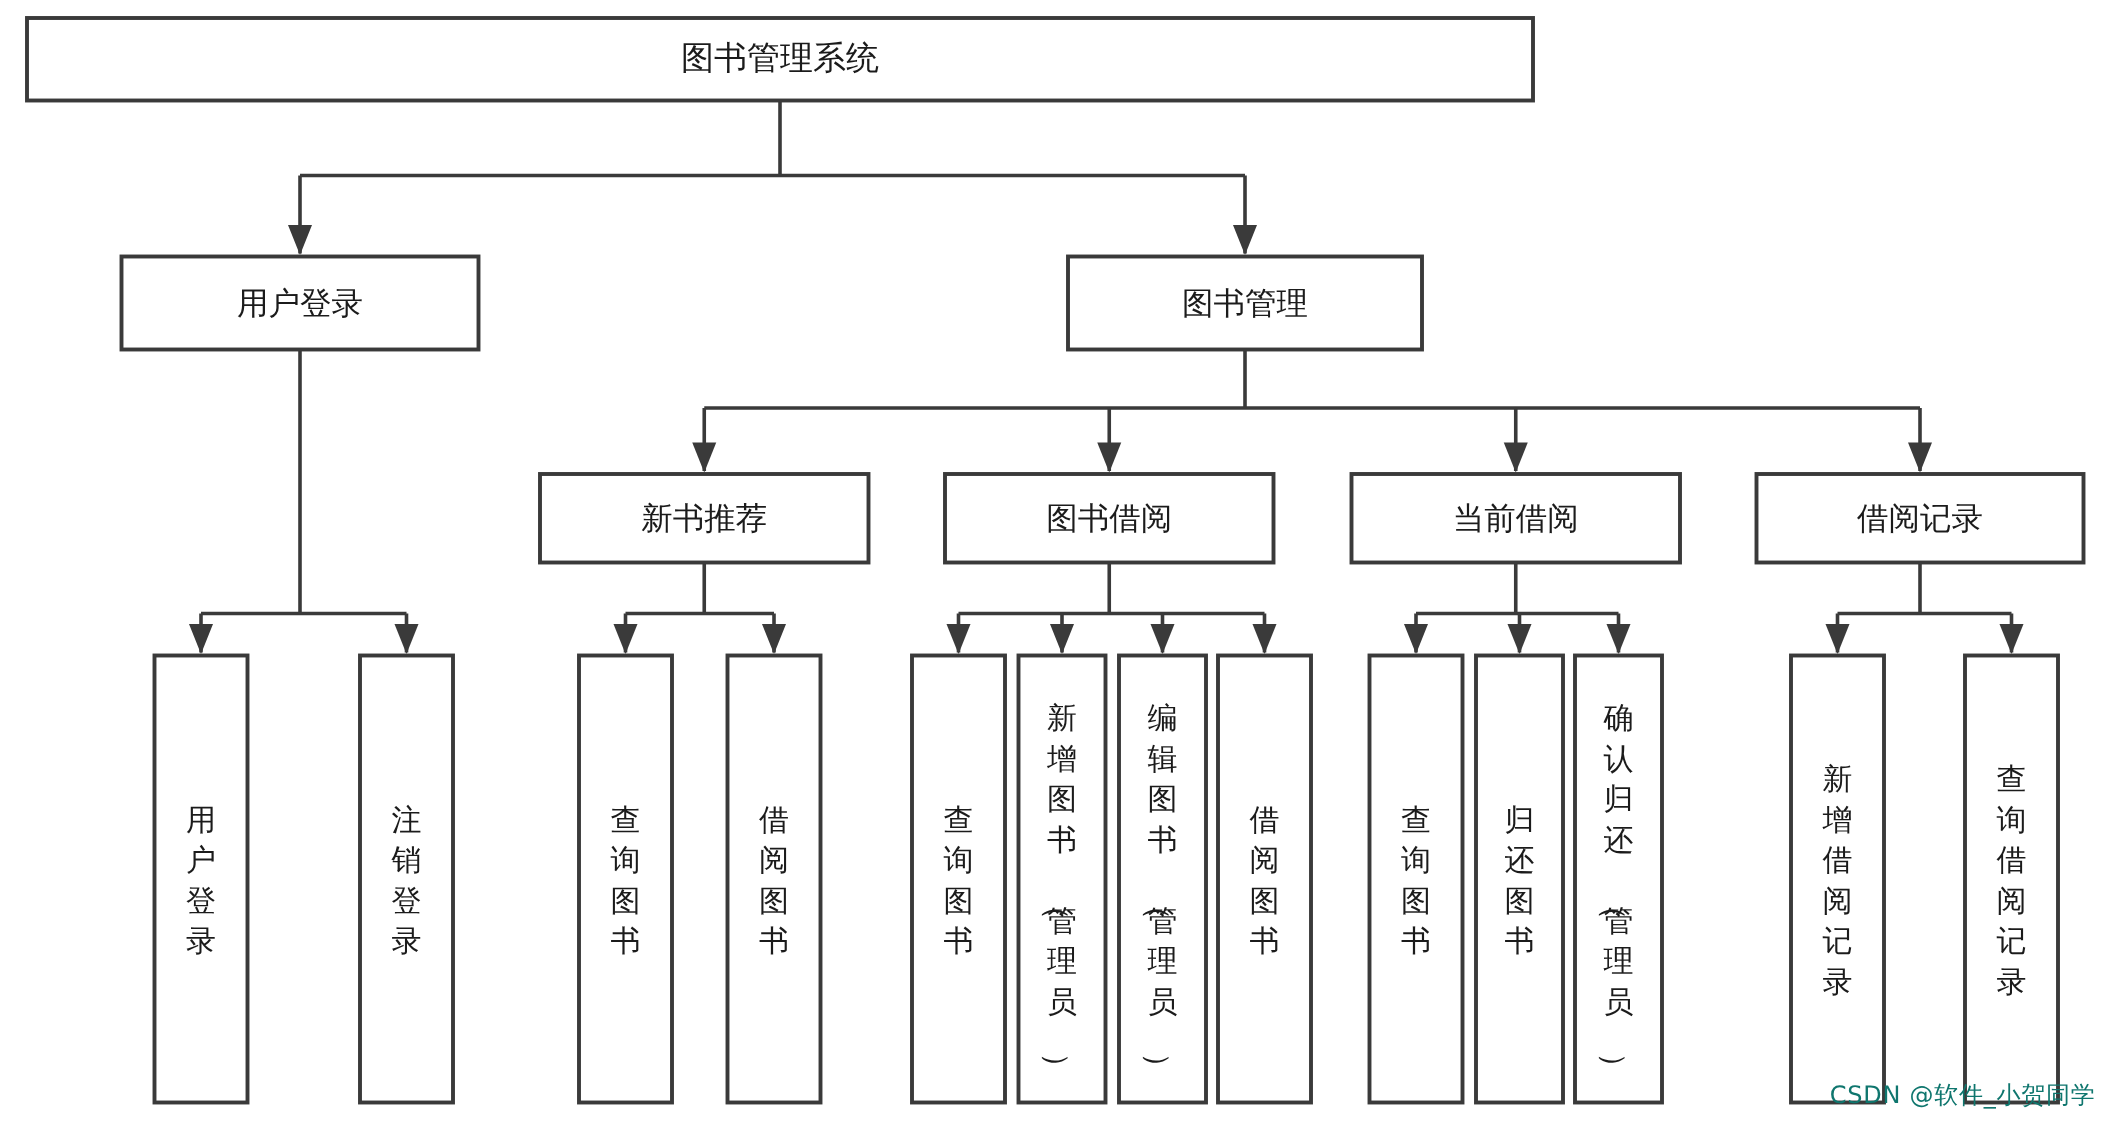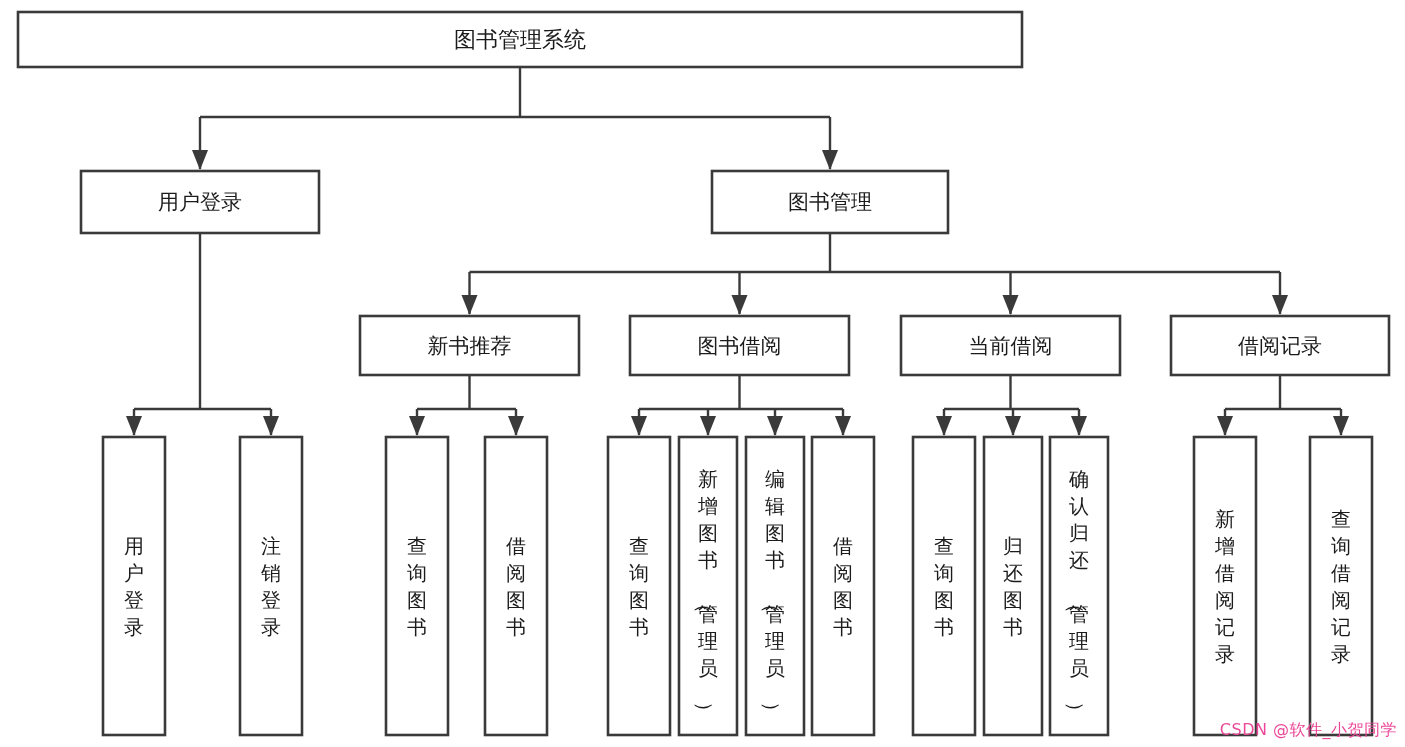--- a/index.html
+++ b/index.html
@@ -61,21 +61,21 @@
     font-family: "DejaVu Sans", "Liberation Sans", sans-serif;
     font-size: 20px;
     text-anchor: middle;
   }
   .watermark {
     position: absolute;
     right: 8px;
     bottom: 6px;
     font-family: "DejaVu Sans", "Liberation Sans", sans-serif;
     font-size: 16px;
-    color: #ec4899;
+    color: #0f766e;
     letter-spacing: 0.5px;
     white-space: nowrap;
     user-select: none;
   }
 </style>
 </head>
 <body>
 
 <div id="diagram-root">
 

